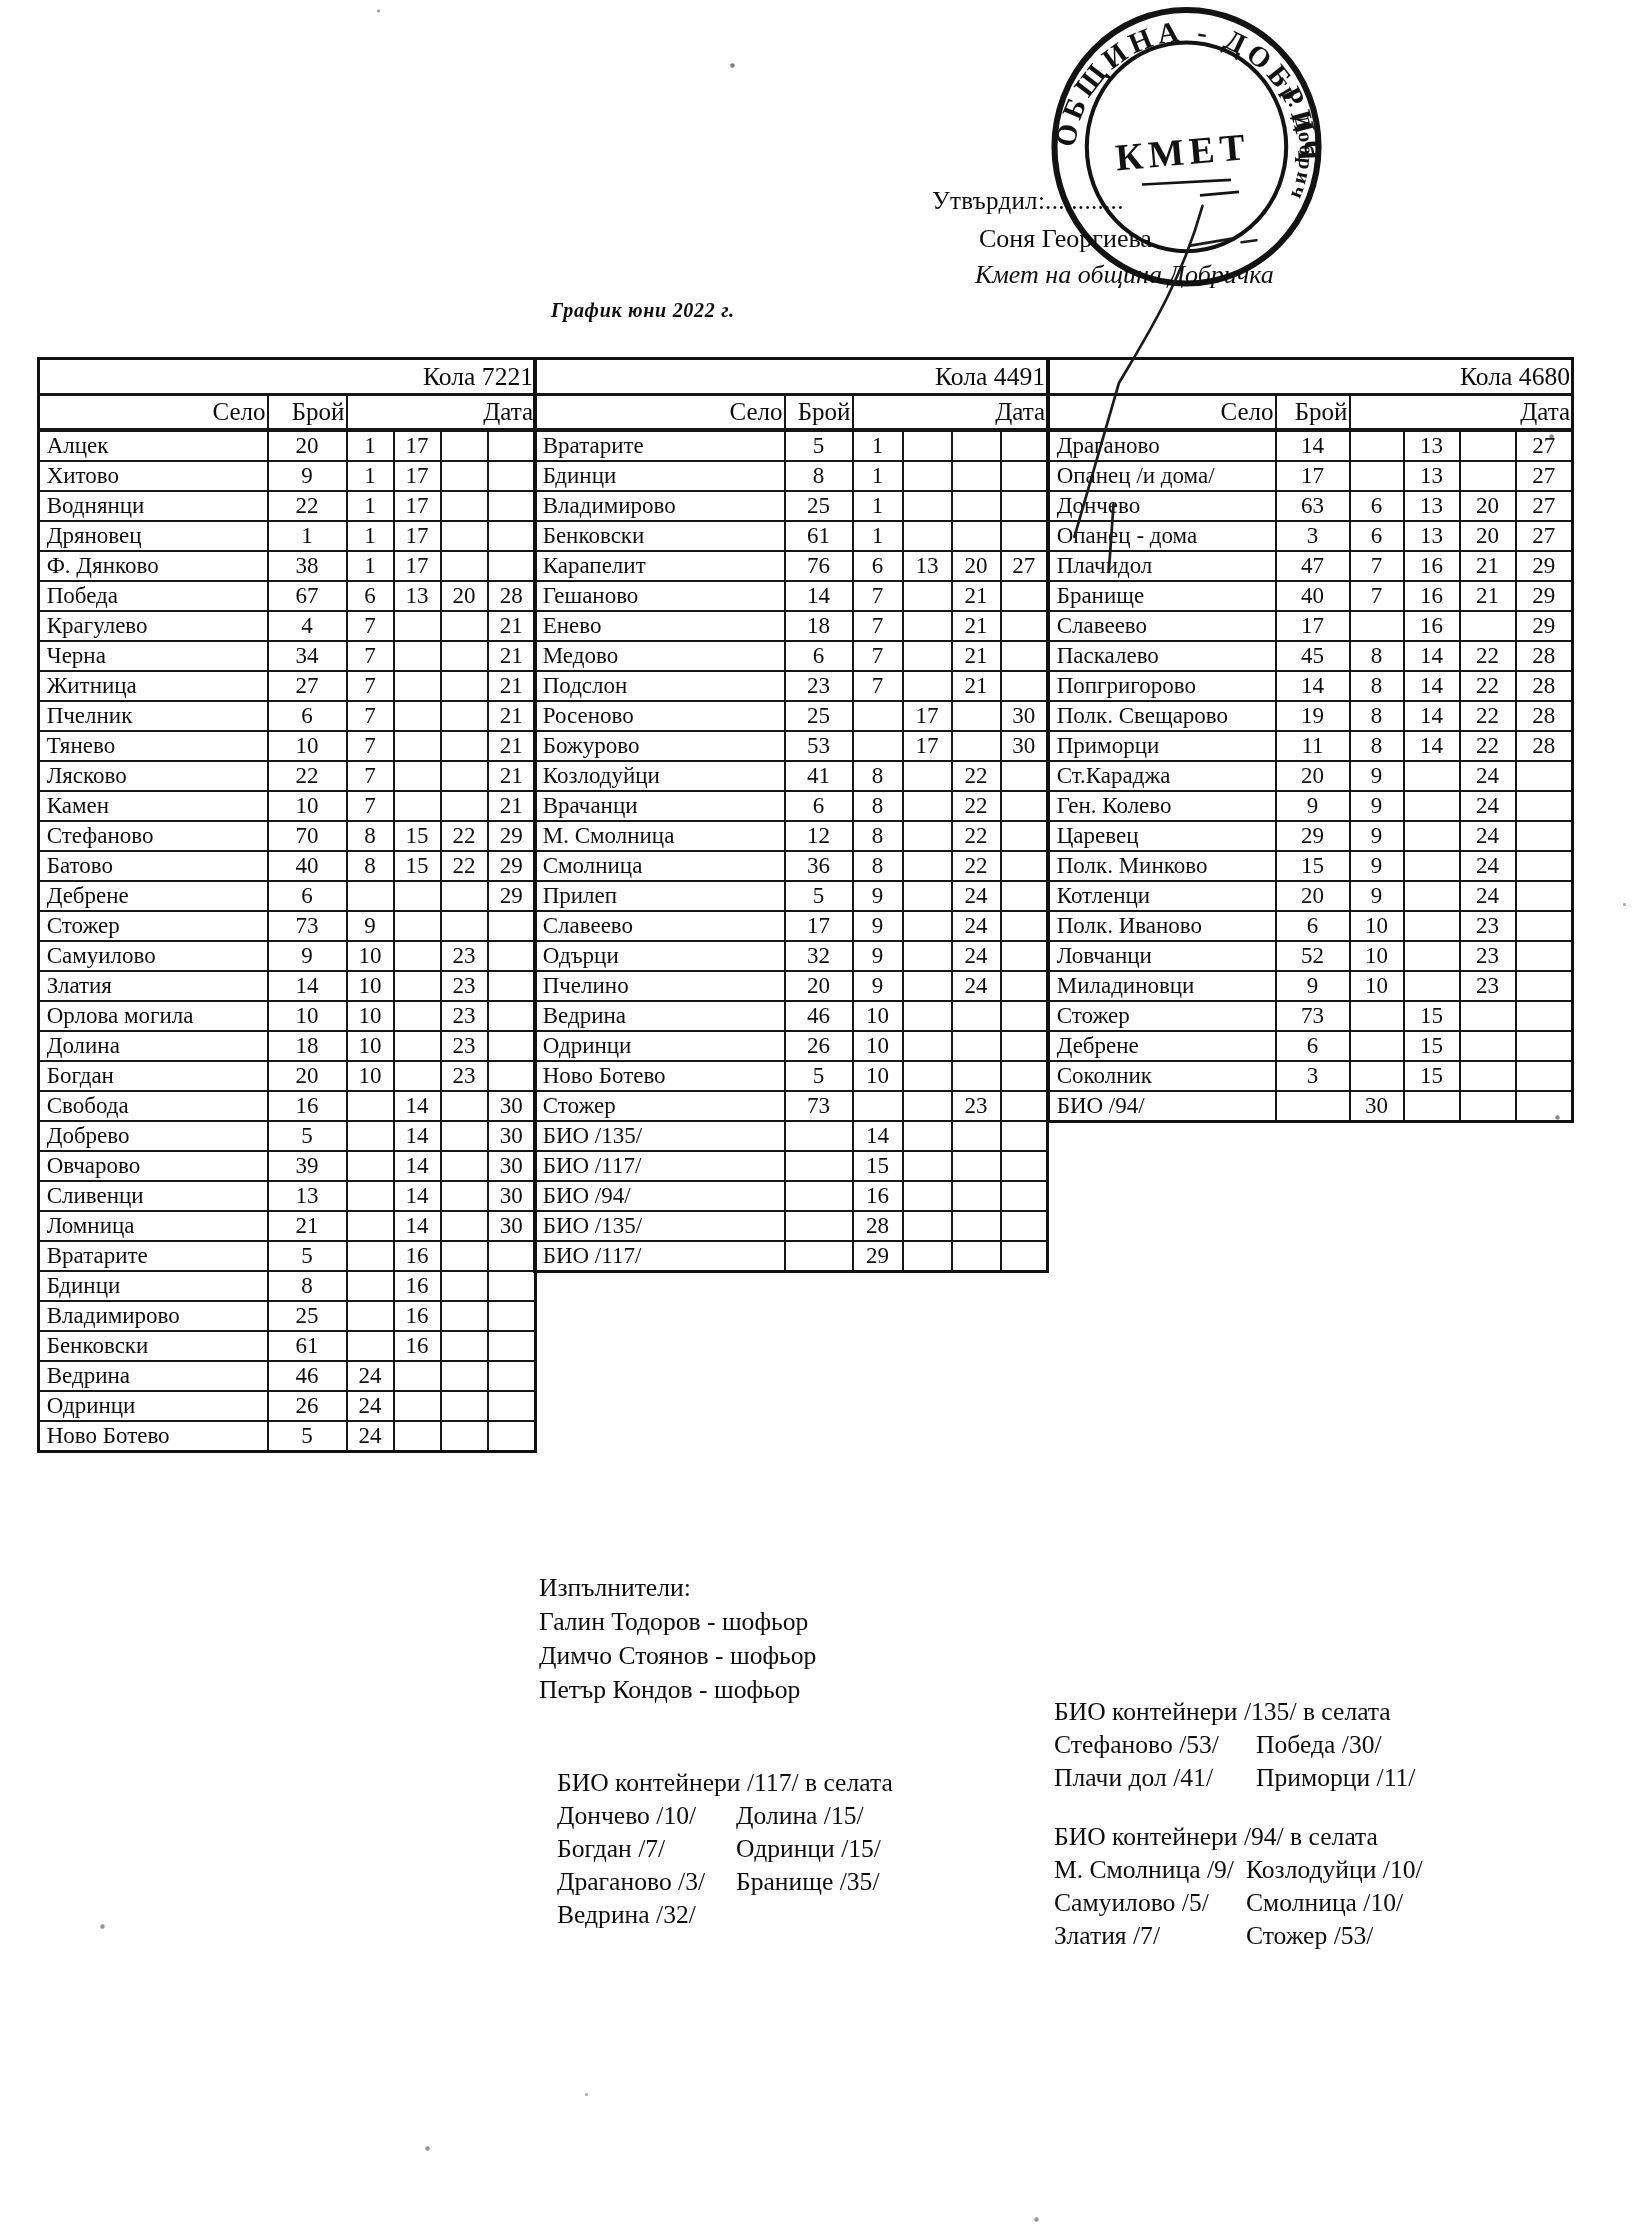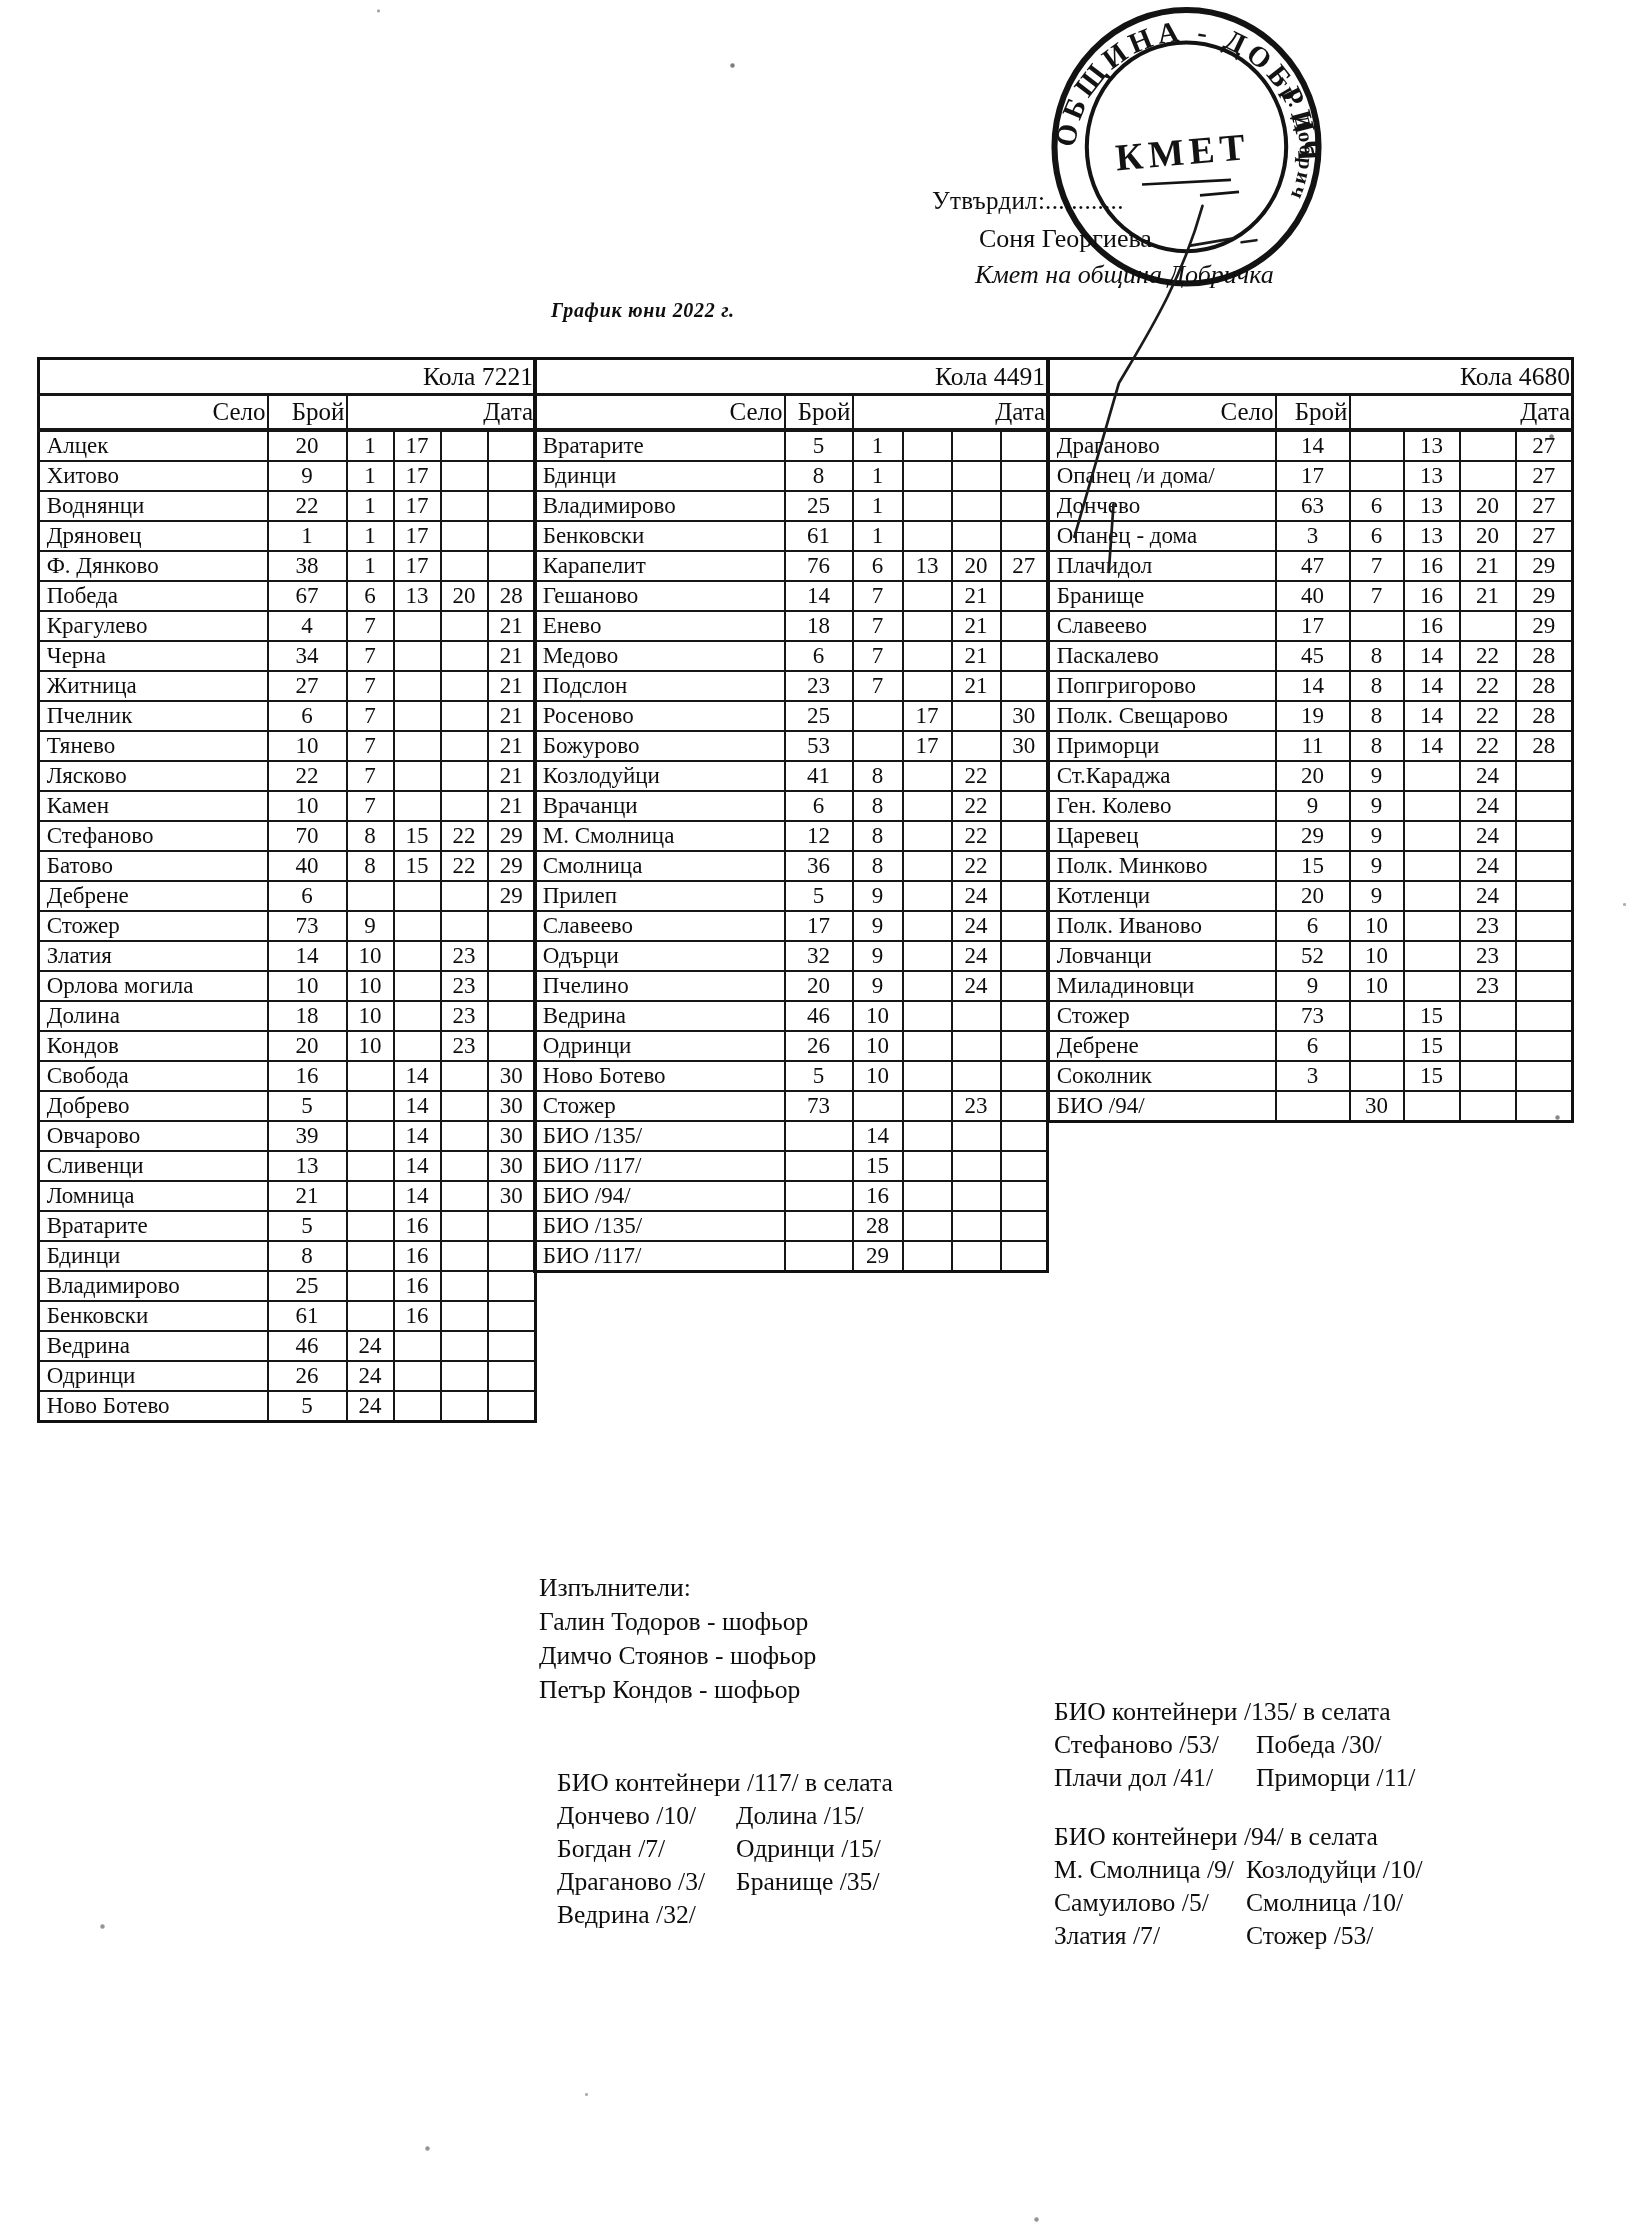--- a/index.html
+++ b/index.html
@@ -254,20 +254,28 @@
           </tr>
           <tr>
             <td class="v">Стожер</td>
             <td class="c">73</td>
             <td class="d">9</td>
             <td class="d"></td>
             <td class="d"></td>
             <td class="d"></td>
           </tr>
           <tr>
+            <td class="v">Самуилово</td>
+            <td class="c">9</td>
+            <td class="d">10</td>
+            <td class="d"></td>
+            <td class="d">23</td>
+            <td class="d"></td>
+          </tr>
+          <tr>
             <td class="v">Златия</td>
             <td class="c">14</td>
             <td class="d">10</td>
             <td class="d"></td>
             <td class="d">23</td>
             <td class="d"></td>
           </tr>
           <tr>
             <td class="v">Орлова могила</td>
             <td class="c">10</td>
@@ -278,21 +286,21 @@
           </tr>
           <tr>
             <td class="v">Долина</td>
             <td class="c">18</td>
             <td class="d">10</td>
             <td class="d"></td>
             <td class="d">23</td>
             <td class="d"></td>
           </tr>
           <tr>
-            <td class="v">Кондов</td>
+            <td class="v">Богдан</td>
             <td class="c">20</td>
             <td class="d">10</td>
             <td class="d"></td>
             <td class="d">23</td>
             <td class="d"></td>
           </tr>
           <tr>
             <td class="v">Свобода</td>
             <td class="c">16</td>
             <td class="d"></td>

